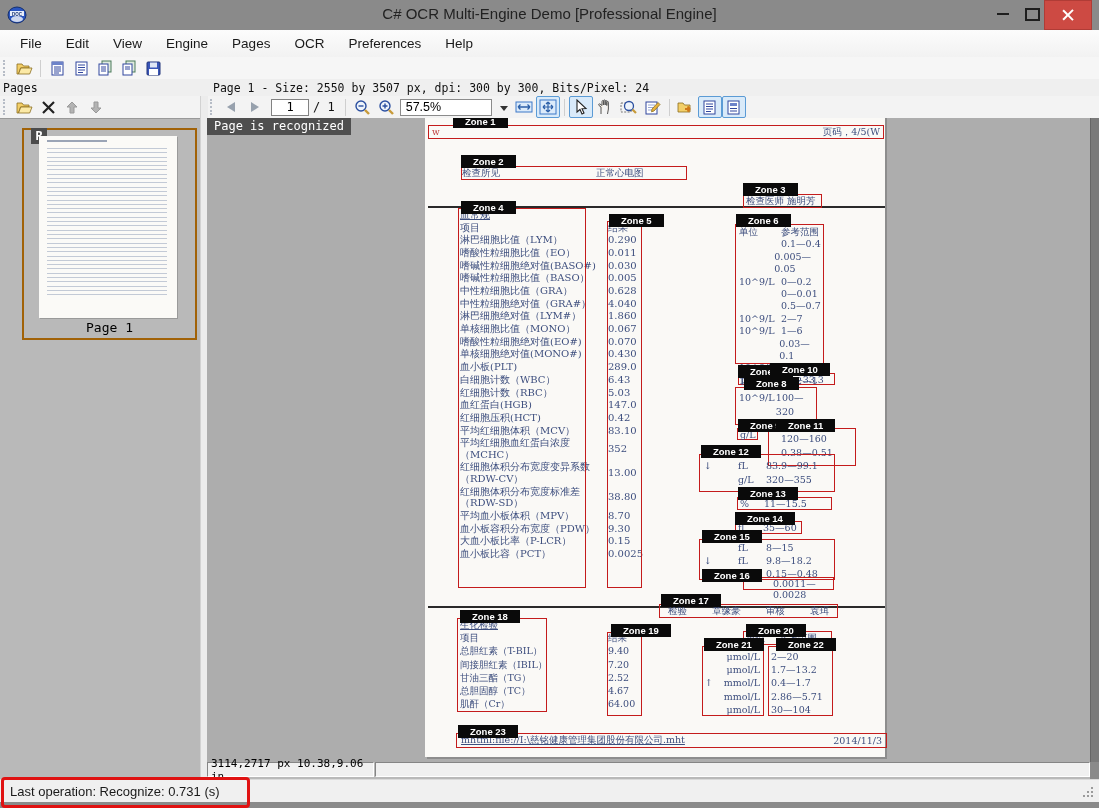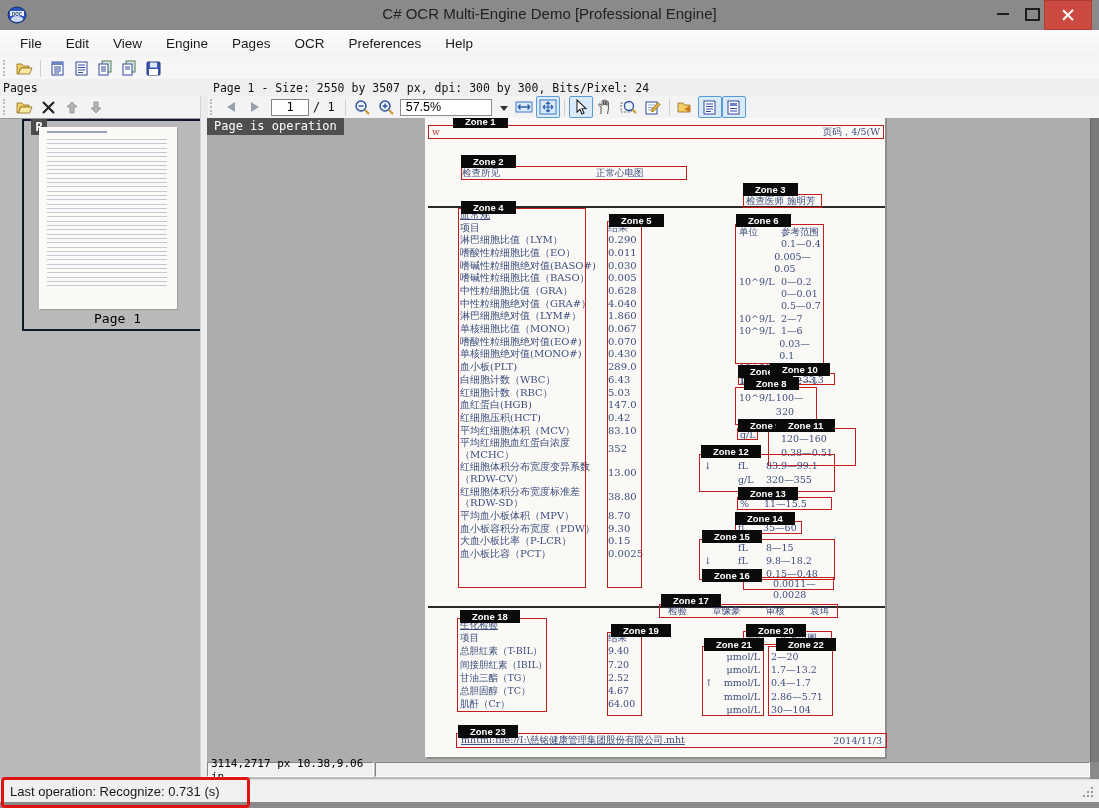--- a/index.html
+++ b/index.html
@@ -42,21 +42,21 @@
   .zoomcombo{width:92px;height:17px;background:#fff;border:1px solid #8b8b8b;display:flex;align-items:center;
              font-size:12.5px;padding-left:5px;box-sizing:border-box;margin:0 2px;}
   .combo-arrow{width:0;height:0;border-left:4px solid transparent;border-right:4px solid transparent;
                border-top:5px solid #333;margin:2px 4px 0 6px;}
   .tri{width:0;height:0;}
   .tri-left{border-top:5px solid transparent;border-bottom:5px solid transparent;border-right:8px solid #97a1ad;}
   .tri-right{border-top:5px solid transparent;border-bottom:5px solid transparent;border-left:8px solid #97a1ad;}
 
   
   .pagespanel{position:absolute;left:0;top:118px;width:200px;height:661px;background:#b9b9b9;border-top:1px solid #999;}
-  .thumbsel{position:absolute;left:22px;top:0;width:171px;height:208px;border:2px solid #0f172a;padding-left:16px;}
+  .thumbsel{position:absolute;left:22px;top:9px;width:171px;height:208px;border:2px solid #a16207;}
   .thumbpage{position:absolute;left:15px;top:6px;width:138px;height:182px;background:#fbfaf7;box-shadow:1px 1px 0 #9a9a9a;}
   .minitext{position:absolute;left:8px;top:12px;right:10px;height:150px;
             background:repeating-linear-gradient(to bottom,#c3cad6 0 1px,transparent 1px 4.3px);}
   .minihdr{position:absolute;left:8px;top:4px;width:60px;height:2px;background:#9aa4b6;}
   .thumbcaption{position:absolute;left:0;bottom:3px;width:100%;text-align:center;font-size:13px;color:#000;}
   .rbadge{position:absolute;left:7px;top:-2px;width:16px;height:16px;background:#4c4c4c;color:#fff;
           font-size:12px;font-weight:bold;display:flex;align-items:center;justify-content:center;}
   .splitter{position:absolute;left:200px;top:96px;width:7px;height:683px;background:#ececec;border-left:1px solid #d2d2d2;}
 
   
@@ -341,21 +341,21 @@
     <div class="thumbpage">
       <div class="minihdr"></div>
       <div class="minitext"></div>
     </div>
     <div class="thumbcaption mono">Page 1</div>
   </div>
 </div>
 <div class="splitter"></div>
 
 <div class="docview">
-  <div class="doctooltip mono">Page is operation</div>
+  <div class="doctooltip mono">Page is recognized</div>
 
   <div class="page">
     <div class="hr1"></div>
     <div class="hr2"></div>
 
     <span class="zl zl1">Zone 1</span>
     <span class="zl zl2">Zone 2</span>
     <span class="zl zl3">Zone 3</span>
     <span class="zl zl4">Zone 4</span>
     <span class="zl zl5">Zone 5</span>

